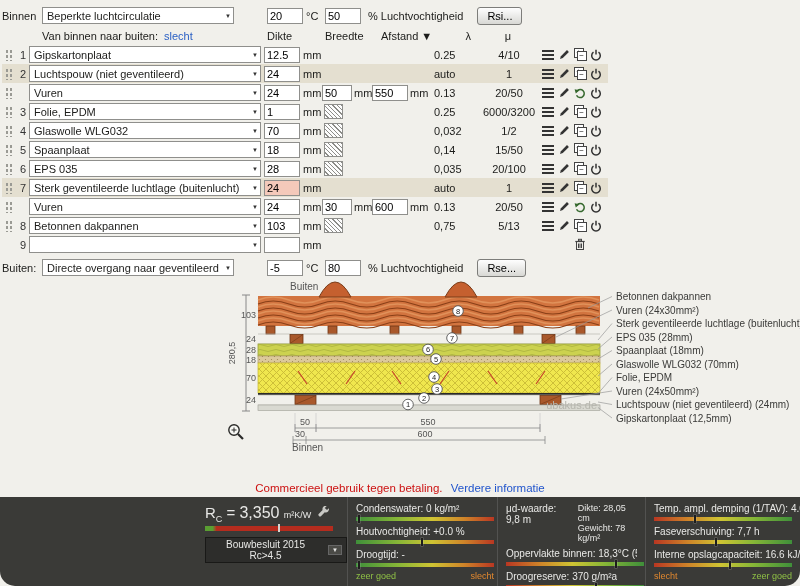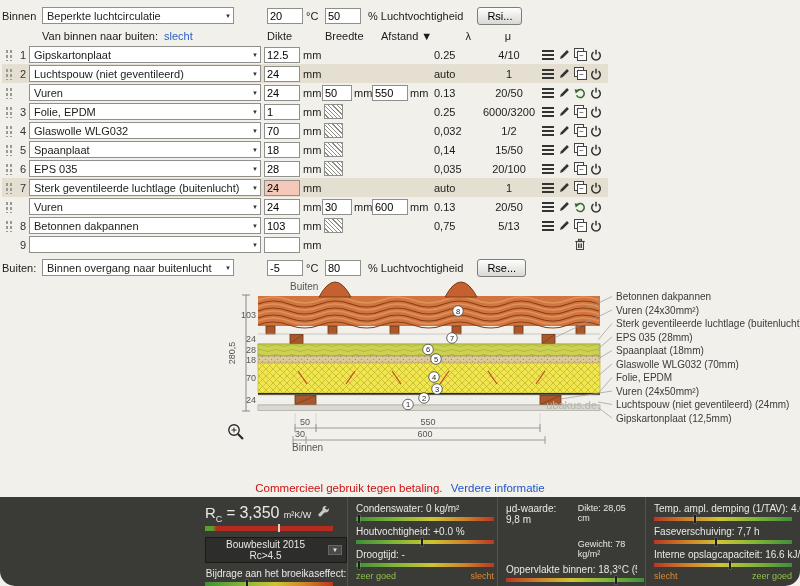--- a/index.html
+++ b/index.html
@@ -82,21 +82,21 @@
   .gauge.rc .marker{background:#d5d5d0;box-shadow:none;}
   .bouwbesluit{display:inline-flex;align-items:center;margin-top:6px;background:#2d2d2b;
        border:1px solid #191917;padding:1px 4px;font-size:10px;cursor:pointer;}
   .bouwbesluit .dd{margin-left:7px;font-size:6px;background:#4a4a46;padding:1px 3px;border:1px solid #666;}
   .metric{margin-top:5px;}
   .metric-label{font-size:10px;white-space:nowrap;overflow:hidden;}
   .scale{width:138px;display:flex;justify-content:space-between;font-size:9px;margin-top:4px;}
   .good{color:#8fc045;}
   .bad{color:#e2882f;}
   .mu-row{display:flex;align-items:flex-start;}
-  .two{display:flex;flex-direction:column;font-size:9px;line-height:10px;margin-left:8px;gap:16px;}
+  .two{display:flex;flex-direction:column;font-size:9px;line-height:10px;margin-left:8px;}
 </style>
 </head>
 <body>
 
 <div id="app">
 
   <div class="form">
 
     <div class="frow r-env">
       <span class="env-label">Binnen</span>
@@ -522,21 +522,21 @@
               <line x1="7.5" y1="5.5" x2="7.5" y2="10" stroke="#444"></line>
             </svg>
           </span>
         <span class="sp"></span>
       </span>
     </div>
 
     <div class="frow r-env" style="margin-top:3px">
       <span class="env-label">Buiten:</span>
       <span class="sel env-sel">
-          <span class="sel-t">Binnen overgang naar buitenlucht</span>
+          <span class="sel-t">Directe overgang naar geventileerd</span>
           <span class="sel-a">▼</span>
         </span>
       <input class="inp" style="margin-left: 33px;" value="-5">
       <span class="unit">°C</span>
       <input class="inp" value="80" style="">
       <span class="unit wide">% Luchtvochtigheid</span>
       <button class="btn">Rse...</button>
     </div>
   </div>
 
@@ -742,26 +742,20 @@
               <path d="M11.8 2.2 a3.2 3.2 0 0 1 -4 4.1 L4.2 10 a1.6 1.6 0 0 1 -2.3 -2.3 L5.6 4 a3.2 3.2 0 0 1 4.1 -4 L7.8 1.9 l2.2 2.2 z" fill="#c8c8c4"></path>
             </svg></span>
       </div>
       <div class="gauge rc">
           <span class="marker" style="left: calc(58% - 1px);"></span>
         </div>
       <div class="bouwbesluit">
           <span>Bouwbesluit 2015 Rc&gt;4.5</span>
           <span class="dd">▼</span>
         </div>
-      <div class="metric">
-        <div class="metric-label">Bijdrage aan het broeikaseffect:</div>
-        <div class="gauge" style="width:128px">
-            <span class="marker" style="left: calc(33% - 1px);"></span>
-          </div>
-      </div>
       
     </div>
 
     <div class="bb-col bb-col2">
       <div class="metric" style="margin-top:0">
         <div class="metric-label">Condenswater: 0 kg/m²</div>
         <div class="gauge">
             <span class="marker" style="left: calc(2% - 1px);"></span>
           </div>
       </div>

